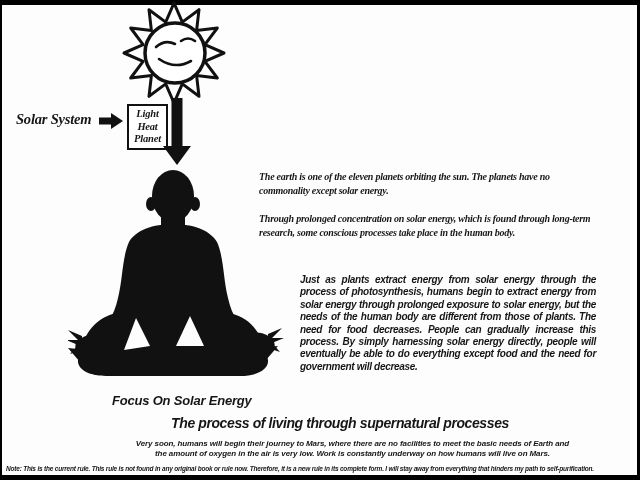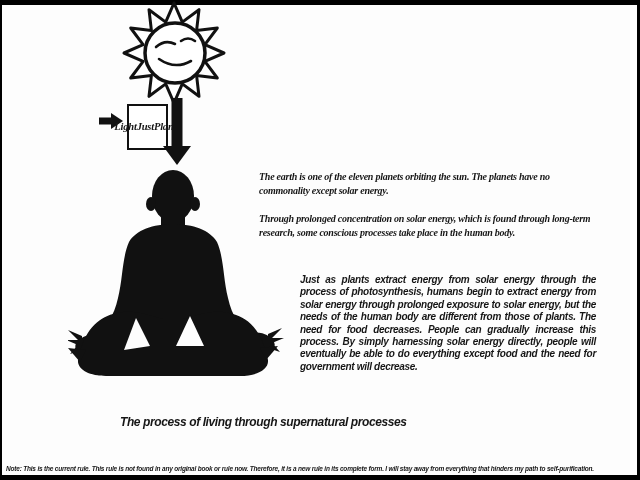--- a/index.html
+++ b/index.html
@@ -13,36 +13,36 @@
   .bar-left{left:0;top:0;width:2px;height:480px;}
   .bar-right{left:637px;top:0;width:3px;height:480px;}
 
   .abs{position:absolute;}
   .serif{font-family:"Liberation Serif",serif;}
   .bi{font-weight:700;font-style:italic;}
 
   .solar-system{left:16px;top:111px;font-size:14.5px;letter-spacing:-0.2px;}
   .energy-box{
     left:127px;top:104px;width:41px;height:46px;box-sizing:border-box;
-    border:2px solid #111;background:#fff;display:flex;flex-direction:row;
+    border:2px solid #111;background:#fff;display:flex;flex-direction:column;
     justify-content:center;align-items:center;text-align:center;
   }
   .energy-box div{font-size:10.5px;line-height:1.18;letter-spacing:-0.2px;}
 
   .main-title{left:270px;top:82px;font-size:15px;letter-spacing:-0.3px;}
   .para-serif{width:340px;font-size:10px;line-height:1.35;letter-spacing:-0.25px;}
   .p1{left:259px;top:170px;}
   .p2{left:259px;top:212px;}
   .p3{
     left:300px;top:274px;width:296px;font-size:10px;line-height:1.24;
     letter-spacing:-0.3px;text-align:justify;
   }
   .focus-label{left:112px;top:393px;font-size:13px;letter-spacing:-0.2px;}
   .subheading{
-    left:120px;top:415px;width:440px;font-size:12px;
+    left:120px;top:415px;width:440px;text-align:center;font-size:14px;
     letter-spacing:-0.4px;
     font-style:italic;
   }
   .mars{
     left:130px;top:439px;width:445px;text-align:center;font-size:8px;
     line-height:1.3;letter-spacing:-0.1px;
   }
   .note{
     left:6px;top:465px;width:630px;font-size:6.5px;letter-spacing:-0.2px;
     white-space:nowrap;font-weight:700;font-style:italic;
@@ -60,28 +60,29 @@
   <div class="bar bar-right"></div>
 
   <svg class="abs" style="left:119px;top:1px;" width="111" height="104" viewBox="0 0 111 104">
     <polygon points="105,52 85.9,60.3 98.3,77 77.6,74.6 80,95.3 63.3,82.9 55,102 46.7,82.9 30,95.3 32.4,74.6 11.7,77 24.1,60.3 5,52 24.1,43.7 11.7,27 32.4,29.4 30,8.7 46.7,21.1 55,2 63.3,21.1 80,8.7 77.6,29.4 98.3,27 85.9,43.7" fill="#ffffff" stroke="#111111" stroke-width="3" stroke-linejoin="round"></polygon>
     <circle cx="56" cy="52" r="30" fill="#ffffff" stroke="#111111" stroke-width="3.5"></circle>
     <path d="M37 46 q9 -8 19 -3" fill="none" stroke="#111111" stroke-width="2.6" stroke-linecap="round"></path>
     <path d="M62 40 q7 -5 14 0" fill="none" stroke="#111111" stroke-width="2.6" stroke-linecap="round"></path>
     <path d="M40 58 q16 11 32 2" fill="none" stroke="#111111" stroke-width="2.6" stroke-linecap="round"></path>
   </svg>
 
+  <div class="abs bi serif solar-system">Solar System</div>
   <svg class="abs" style="left:99px;top:113px;" width="24" height="16" viewBox="0 0 24 16">
     <rect x="0" y="4.5" width="13" height="7" fill="#111"></rect>
     <polygon points="12,0 24,8 12,16" fill="#111"></polygon>
   </svg>
 
   <div class="abs energy-box serif bi">
     <div>Light</div>
-    <div>Just</div>
+    <div>Heat</div>
     <div>Planet</div>
   </div>
 
   <svg class="abs" style="left:163px;top:98px;" width="28" height="68" viewBox="0 0 28 68">
     <rect x="8.5" y="0" width="11" height="50" fill="#111"></rect>
     <polygon points="0,48 28,48 14,67" fill="#111"></polygon>
   </svg>
 
   <svg class="abs" style="left:68px;top:170px;" width="224" height="210" viewBox="0 0 224 210">
     <g fill="#111111">
@@ -102,19 +103,21 @@
     <polygon points="108,176 122,146 136,176" fill="#fdfdfd"></polygon>
   </svg>
 
 
   <div class="abs serif bi para-serif p2">Through prolonged concentration on solar energy, which is found through long-term research, some conscious processes take place in the human body.</div>
 
   <div class="abs serif bi para-serif p1">The earth is one of the eleven planets orbiting the sun. The planets have no commonality except solar energy.</div>
 
   <div class="abs bi p3">Just as plants extract energy from solar energy through the process of photosynthesis, humans begin to extract energy from solar energy through prolonged exposure to solar energy, but the needs of the human body are different from those of plants. The need for food decreases. People can gradually increase this process. By simply harnessing solar energy directly, people will eventually be able to do everything except food and the need for government will decrease.</div>
 
+  <div class="abs bi focus-label">Focus On Solar Energy</div>
 
   <div class="abs bi subheading">The process of living through supernatural processes</div>
 
+  <div class="abs bi mars">Very soon, humans will begin their journey to Mars, where there are no facilities to meet the basic needs of Earth and the amount of oxygen in the air is very low. Work is constantly underway on how humans will live on Mars.</div>
 
   <div class="abs note">Note: This is the current rule. This rule is not found in any original book or rule now. Therefore, it is a new rule in its complete form. I will stay away from everything that hinders my path to self-purification.</div>
 
 </div>
 
 </body></html>

